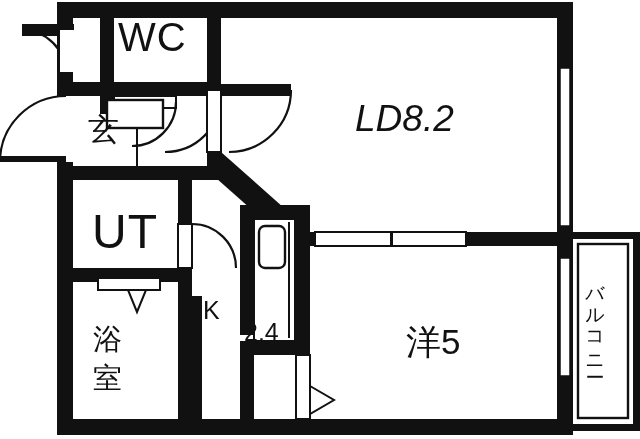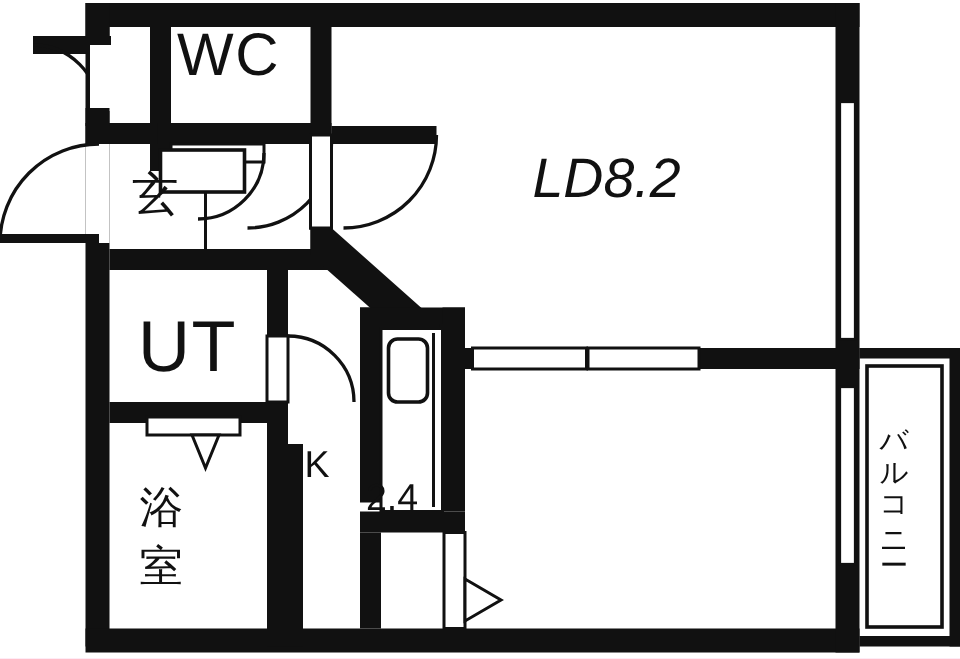--- a/index.html
+++ b/index.html
@@ -172,15 +172,16 @@
   </svg>
 
   <div class="room-label lbl-wc">WC</div>
   <div class="room-label lbl-ld">LD8.2</div>
   <div class="room-label lbl-gen">玄</div>
   <div class="room-label lbl-ut">UT</div>
   <div class="room-label lbl-k">K</div>
   <div class="room-label lbl-k24">2.4</div>
   <div class="room-label lbl-bath1">浴</div>
   <div class="room-label lbl-bath2">室</div>
+  <div class="room-label lbl-yo">洋5</div>
   <div class="room-label lbl-balcony">バルコニー</div>
 
 </div>
 
 </body></html>

